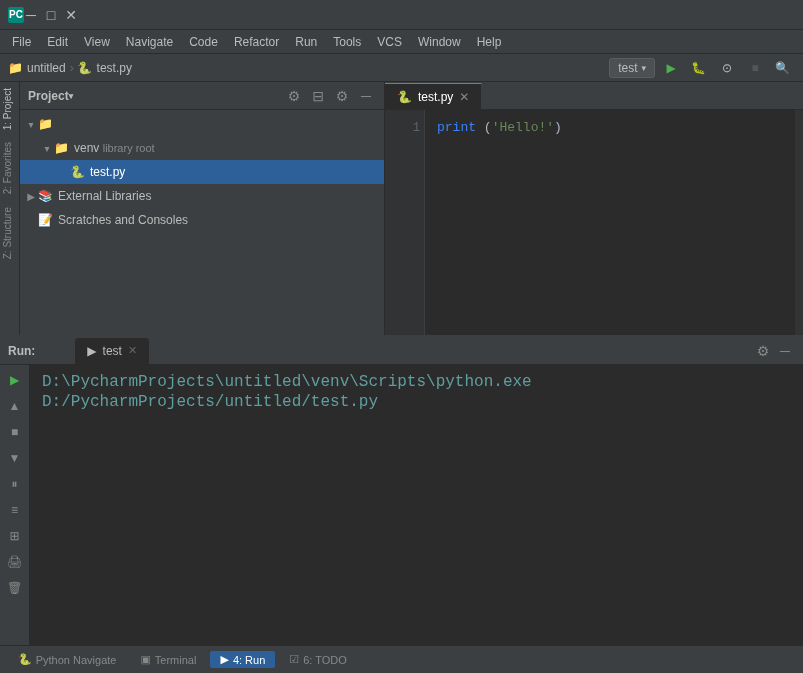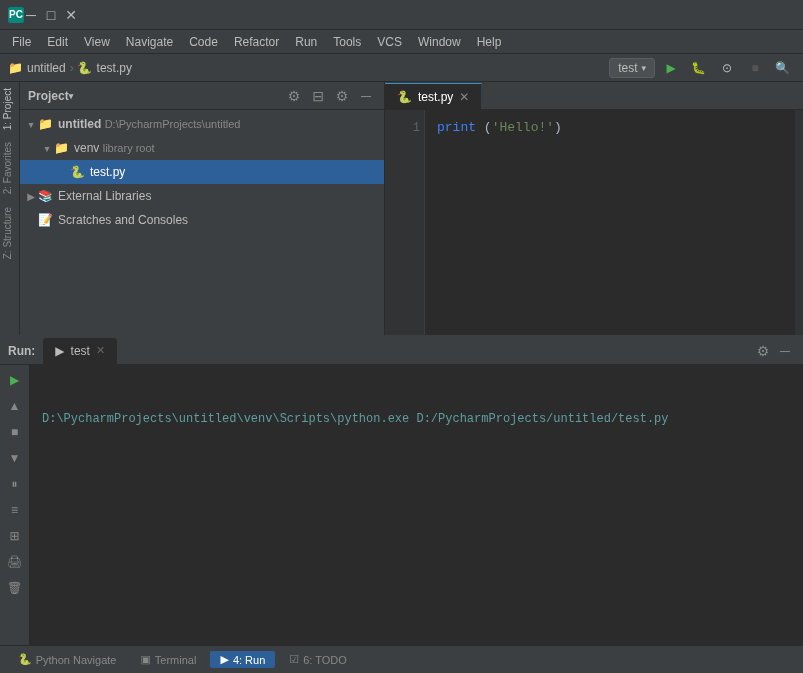--- a/index.html
+++ b/index.html
@@ -367,25 +367,24 @@
       justify-content: center;
       color: #888;
       cursor: pointer;
       border-radius: 2px;
     }
     .run-btn.green { color: #4caf50; }
     .run-output {
       flex: 1;
       padding: 7px 12px;
       font-family: 'Consolas', 'Courier New', monospace;
-      font-size: 12px;
+      font-size: 16px;
       color: #bbbbbb;
       line-height: 20px;
       overflow-y: auto;
-      margin-top: 37px;
     }
     .output-path { color: #5f9ea0; }
     .output-normal { color: #bbbbbb; }
     .output-success { color: #bbbbbb; }
 
     
     .bottom-toolbar {
       height: 28px;
       background: #3c3f41;
       display: flex;
@@ -515,21 +514,20 @@
         <span class="panel-action-btn">─</span>
       </div>
     </div>
 
     <div class="tree-view">
 
       <div class="tree-item">
         <span class="tree-indent" style="width:0px"></span>
         <span class="tree-arrow">▾</span>
         <span class="tree-icon folder-icon">📁</span>
-        <span><strong>untitled</strong> <span style="color:#888;font-size:11px">D:\PycharmProjects\untitled</span></span>
       </div>
 
       <div class="tree-item">
         <span class="tree-indent" style="width:16px"></span>
         <span class="tree-arrow">▾</span>
         <span class="tree-icon folder-icon">📁</span>
         <span><span style="color:#bbbbbb">venv</span> <span style="color:#888;font-size:11px">library root</span></span>
       </div>
 
       <div class="tree-item selected">
@@ -572,21 +570,21 @@
         <span class="code-keyword">print</span><span> (</span><span class="code-string">'Hello!'</span><span>)</span>
       </div>
       <div class="right-gutter"></div>
     </div>
   </div>
 
 </div>
 
 <div class="bottom-panel">
   <div class="bottom-tabs-bar">
-    <div style="display:flex;align-items:center;">
+    <div style="display:flex;align-items:center;gap:32px;">
       <span class="bottom-tab-label">Run:</span>
       <div class="bottom-tab active">
         <span>▶</span>
         <span>test</span>
         <span class="bottom-tab-close">✕</span>
       </div>
     </div>
     <div class="bottom-actions">
       <div class="panel-action-btn">⚙</div>
       <div class="panel-action-btn">─</div>

